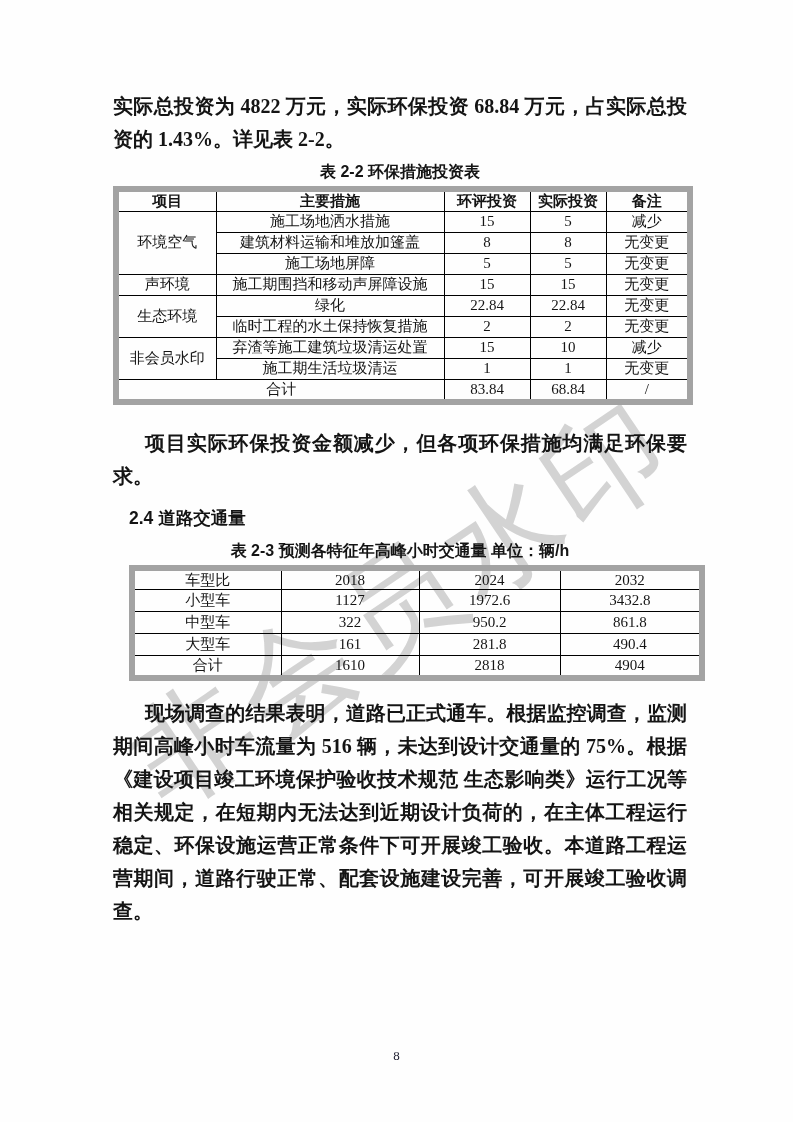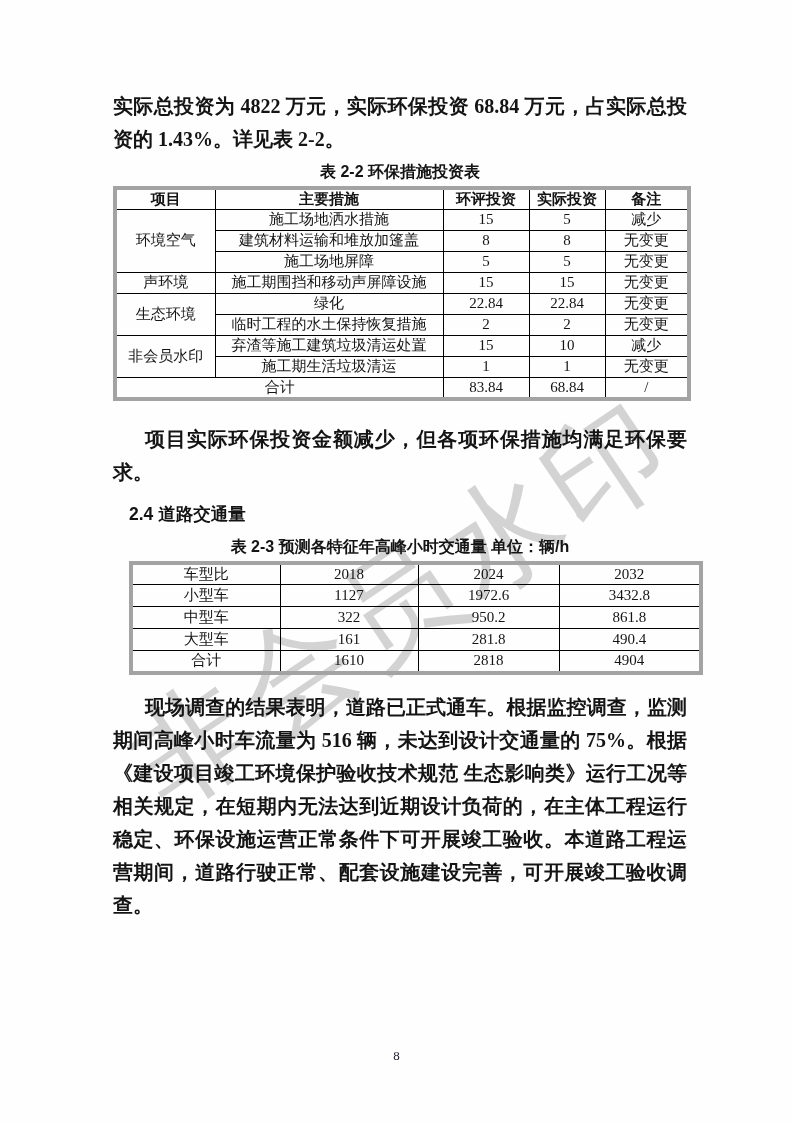--- a/index.html
+++ b/index.html
@@ -53,21 +53,21 @@
   .section-heading {
     font-family: "Liberation Sans", "DejaVu Sans", sans-serif;
     font-weight: bold;
     font-size: 17.5px;
     line-height: 24px;
     margin: 13px 0 10px 16px;
   }
   table {
     border-collapse: collapse;
     table-layout: fixed;
-    border: 4px solid #a3a3a3;
+    border: 6px solid #a3a3a3;
     background: transparent;
   }
   .t22 { width: 574px; }
   .t23 { width: 570px; margin-left: 16px; }
   th, td {
     border: 1px solid #000;
     text-align: center;
     vertical-align: middle;
     font-size: 15px;
     line-height: 1.25;

